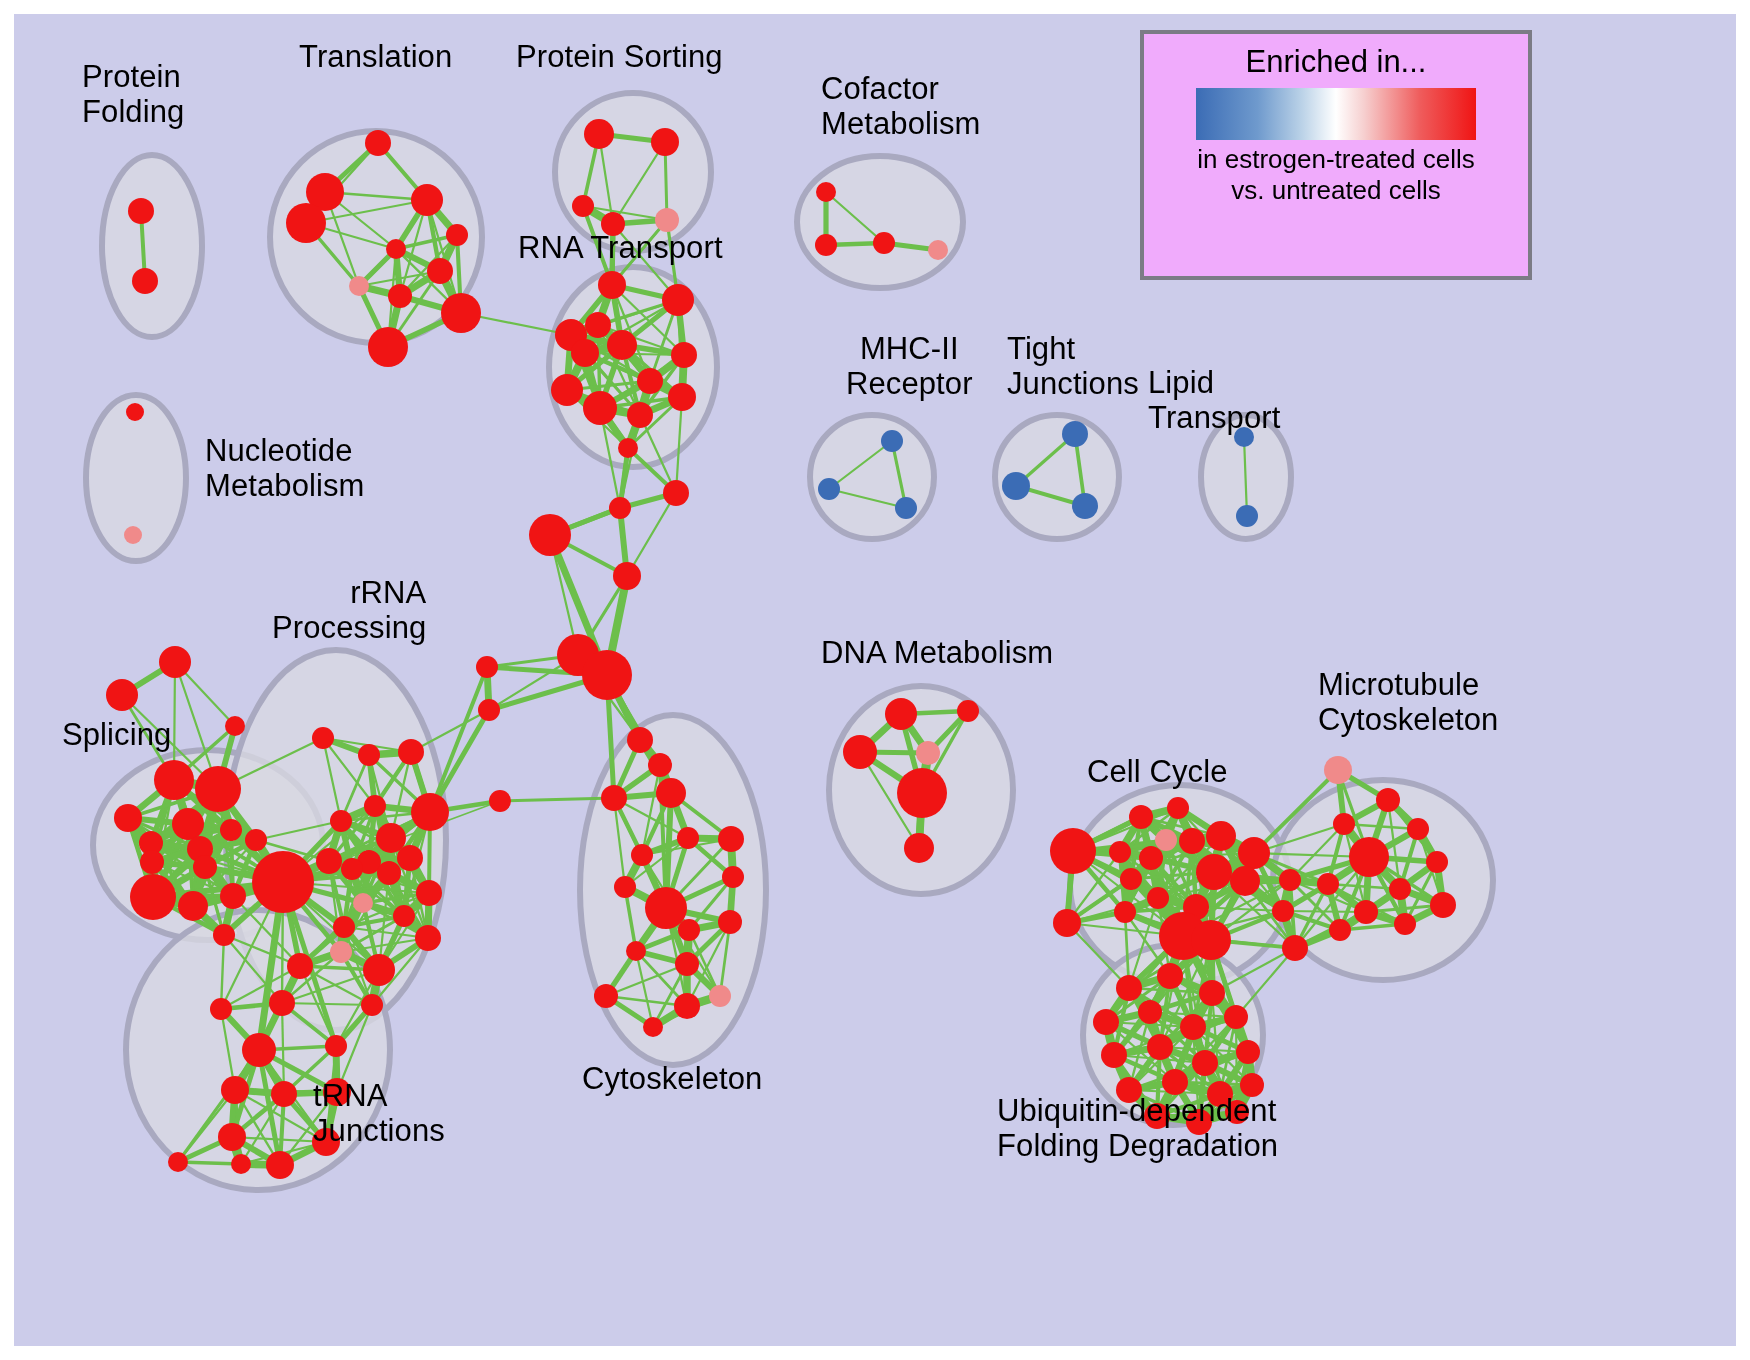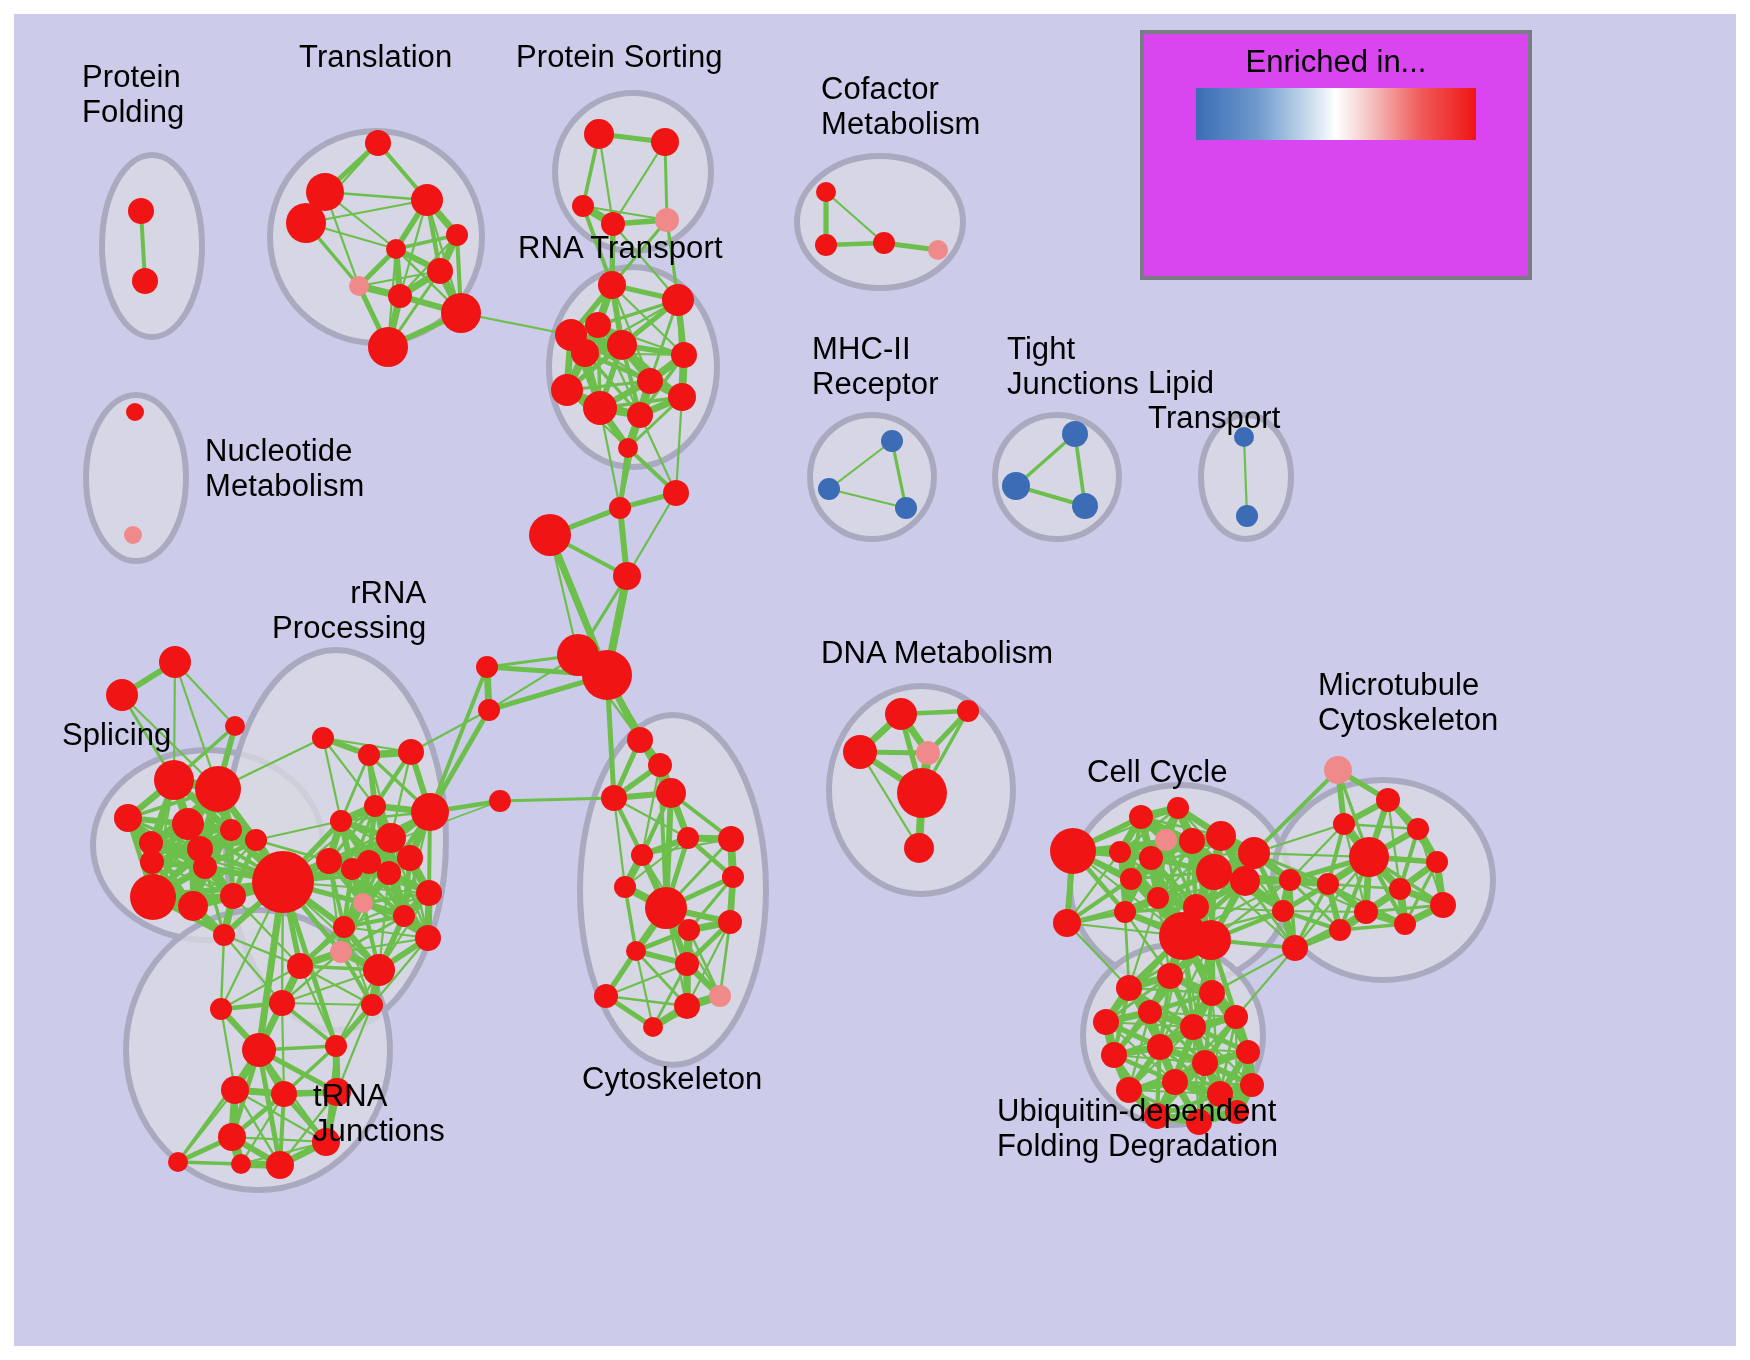--- a/index.html
+++ b/index.html
@@ -2,21 +2,21 @@
 <html><head>
 <meta charset="utf-8">
 <style>
   html,body{margin:0;padding:0;background:#ffffff;}
   body{font-family:"Liberation Sans", sans-serif;}
   #stage{position:relative;width:1750px;height:1360px;background:#ffffff;overflow:hidden;}
   #canvasbg{position:absolute;left:14px;top:14px;width:1722px;height:1332px;background:#ccccea;}
   svg#net{position:absolute;left:0;top:0;width:1750px;height:1360px;}
   .clabel{position:absolute;color:#000;font-size:31px;line-height:1.12;font-weight:400;
           letter-spacing:.1px;white-space:pre;}
-  #legend{position:absolute;box-sizing:border-box;background:#d946ef;border:4px solid #7b7b85;}
+  #legend{position:absolute;box-sizing:border-box;background:#f0abfc;border:4px solid #7b7b85;}
   #legend .ltitle{font-size:31px;text-align:center;color:#000;}
   #legend .bar{height:52px;border:0;
      background:linear-gradient(to right,#3b6cb5 0%,#6f9acd 22%,#bcd3e8 38%,#ffffff 50%,#f6cfcf 60%,#ef5c5c 80%,#f01414 100%);}
   #legend .ends{display:flex;justify-content:space-between;font-size:31px;color:#000;}
   #legend .sub{font-size:26px;text-align:center;color:#000;line-height:1.2;}
 </style>
 </head>
 <body>
 
 <div id="stage">
@@ -1100,21 +1100,21 @@
   <div id="labels">
       <div class="clabel" style="left: 82px; top: 60px;">Protein
 Folding</div>
       <div class="clabel" style="left: 299px; top: 40px;">Translation</div>
       <div class="clabel" style="left: 516px; top: 40px;">Protein Sorting</div>
       <div class="clabel" style="left: 518px; top: 231px;">RNA Transport</div>
       <div class="clabel" style="left: 821px; top: 72px;">Cofactor
 Metabolism</div>
       <div class="clabel" style="left: 205px; top: 434px;">Nucleotide
 Metabolism</div>
-      <div class="clabel" style="left: 812px; top: 332px;">MHC-II
+      <div class="clabel" style="left: 846px; top: 332px; text-align: center;">MHC-II
 Receptor</div>
       <div class="clabel" style="left: 1007px; top: 332px;">Tight
 Junctions</div>
       <div class="clabel" style="left: 1148px; top: 332px; margin-top: 34px;">Lipid
 Transport</div>
       <div class="clabel" style="left: 62px; top: 718px;">Splicing</div>
       <div class="clabel" style="left: 272px; top: 576px; text-align: right;">rRNA
 Processing</div>
       <div class="clabel" style="left: 313px; top: 1079px;">tRNA
 Junctions</div>
@@ -1123,14 +1123,18 @@
       <div class="clabel" style="left: 1087px; top: 755px;">Cell Cycle</div>
       <div class="clabel" style="left: 1318px; top: 668px;">Microtubule
 Cytoskeleton</div>
       <div class="clabel" style="left: 997px; top: 1094px;">Ubiquitin-dependent
 Folding Degradation</div>
     </div>
 
   <div id="legend" style="left:1140px;top:30px;width:392px;height:250px;padding:10px 24px;">
     <div class="ltitle">Enriched in...</div>
     <div class="bar" style="margin:8px 28px 2px 28px;"></div>
+    <div class="sub" style="margin-top:4px;">
+      <div>in estrogen-treated cells</div>
+      <div>vs. untreated cells</div>
+    </div>
   </div>
 </div>
 
 </body></html>

